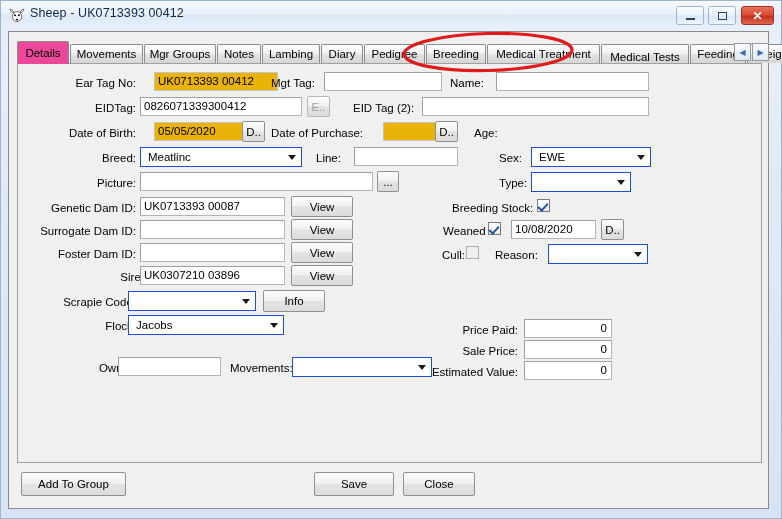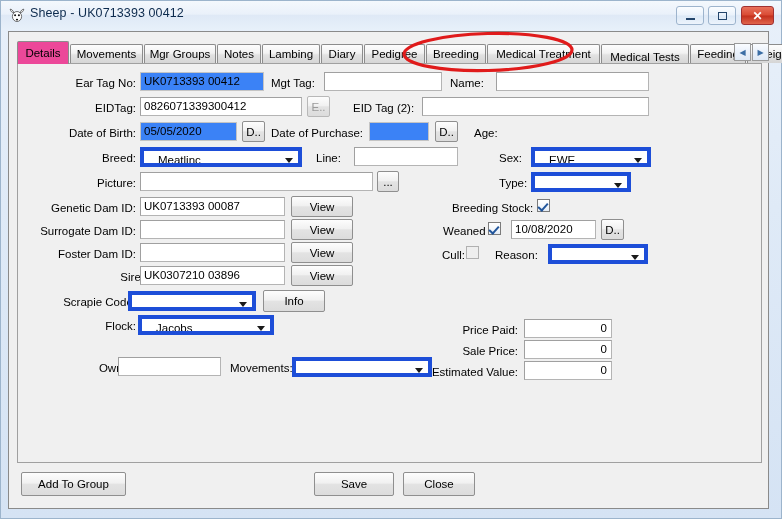--- a/index.html
+++ b/index.html
@@ -154,34 +154,35 @@
     border-top-color: #a0a0a0;
     border-left-color: #a0a0a0;
     font-size: 11.5px;
     color: #000000;
     padding: 0 0 0 3px;
     line-height: 17px;
     white-space: nowrap;
     overflow: hidden;
   }
   .fld.ro {
-    background: #3b82f6;
+    background: #eab308;
     border-color: #c4c4c4;
+    margin-left: 14px;
   }
   .fld.num { text-align: right; padding: 0 4px 0 0; }
 
   .combo {
     position: absolute;
     box-sizing: border-box;
     height: 20px;
     background: #ffffff;
-    border: 4px solid #1d4ed8;
+    border: 1px solid #1d4ed8;
     font-size: 11.5px;
     color: #000;
-    padding-left: 14px;
+    padding-left: 7px;
     line-height: 18px;
     white-space: nowrap;
     overflow: hidden;
   }
   .combo .arrow {
     position: absolute;
     right: 5px; top: 7px;
     width: 0; height: 0;
     border-left: 4.5px solid transparent;
     border-right: 4.5px solid transparent;
@@ -391,21 +392,21 @@
       <div class="btn" style="left:273px;top:201px; width:62px; height:21px;">View</div>
 
       <div class="lbl right" style="left:8px;  top:231px; width:110px;">Scrapie Code:</div>
       <div class="combo" style="left:110px;top:227px; width:128px;">
         <span></span>
         <span class="arrow"></span>
       </div>
       <div class="btn" style="left:245px;top:226px; width:62px; height:22px;">Info</div>
 
       <div class="lbl right" style="left:8px;  top:255px; width:110px;">Flock:</div>
-      <div class="combo" style="left:110px;top:251px; width:136px;margin-left:10px;">
+      <div class="combo" style="left:110px;top:251px; width:156px;">
         <span>Jacobs</span>
         <span class="arrow"></span>
       </div>
 
       <div class="lbl right" style="left:400px;top:259px; width:100px;">Price Paid:</div>
       <div class="fld num" style="left:506px;top:255px; width:88px;">0</div>
       <div class="lbl right" style="left:400px;top:280px; width:100px;">Sale Price:</div>
       <div class="fld num" style="left:506px;top:276px; width:88px;">0</div>
       <div class="lbl right" style="left:390px;top:301px; width:110px;">Estimated Value:</div>
       <div class="fld num" style="left:506px;top:297px; width:88px;">0</div>

